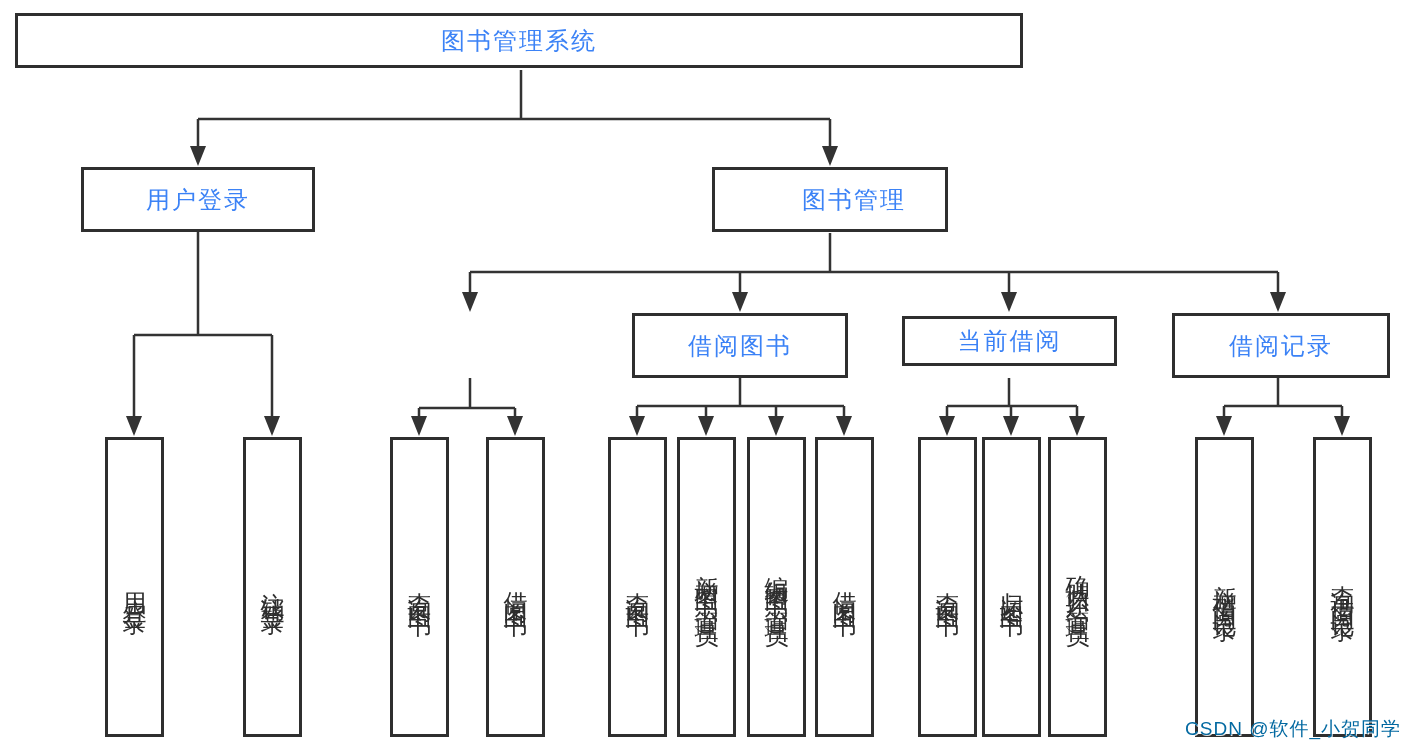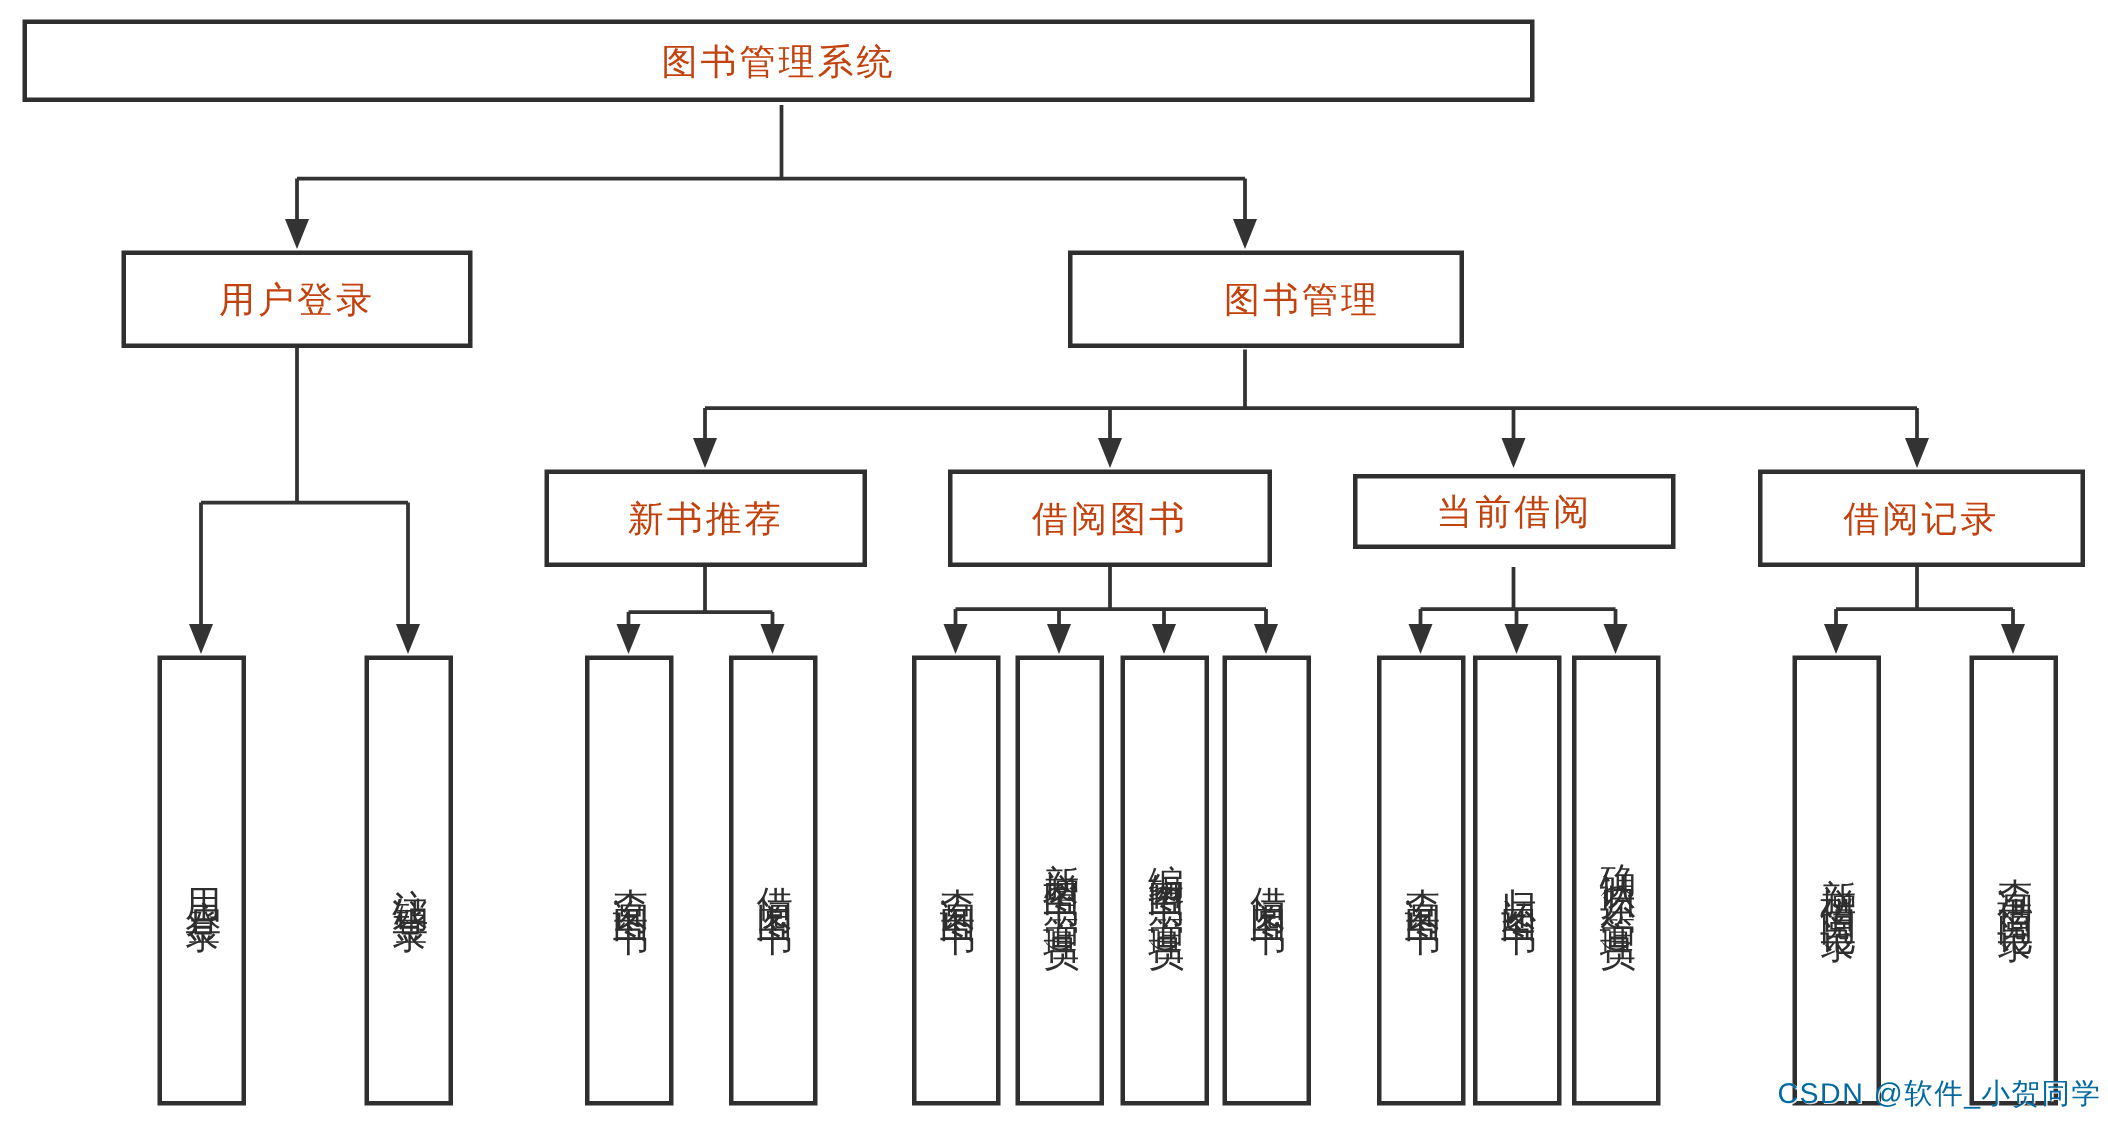--- a/index.html
+++ b/index.html
@@ -27,21 +27,21 @@
     box-sizing: border-box;
     border: 3px solid #2f2f2f;
     background: #ffffff;
     display: flex;
     align-items: center;
     justify-content: center;
     z-index: 2;
   }
   .hlabel {
     font-size: 24px;
-    color: #c2410c;
+    color: #3b82f6;
     letter-spacing: 2px;
     white-space: nowrap;
   }
   .leaf {
     position: absolute;
     box-sizing: border-box;
     border: 3px solid #2f2f2f;
     background: #ffffff;
     top: 437px;
     width: 59px;
@@ -108,27 +108,24 @@
     </g>
   </svg>
 
   <div class="node" style="left:15px; top:13px; width:1008px; height:55px;">
     <span class="hlabel">图书管理系统</span>
   </div>
 
   <div class="node" style="left:81px; top:167px; width:234px; height:65px;">
     <span class="hlabel">用户登录</span>
   </div>
-  <div class="node" style="left:712px; top:167px; width:264px; height:65px;padding-left:48px;">
+  <div class="node" style="left:712px; top:167px; width:236px; height:65px;padding-left:48px;">
     <span class="hlabel">图书管理</span>
   </div>
 
-  <div class="node" style="left:363px; top:313px; width:215px; height:65px;">
-    <span class="hlabel">新书推荐</span>
-  </div>
   <div class="node" style="left:632px; top:313px; width:216px; height:65px;">
     <span class="hlabel">借阅图书</span>
   </div>
   <div class="node" style="left:902px; top:316px; width:215px; height:50px;">
     <span class="hlabel">当前借阅</span>
   </div>
   <div class="node" style="left:1172px; top:313px; width:218px; height:65px;">
     <span class="hlabel">借阅记录</span>
   </div>
 

